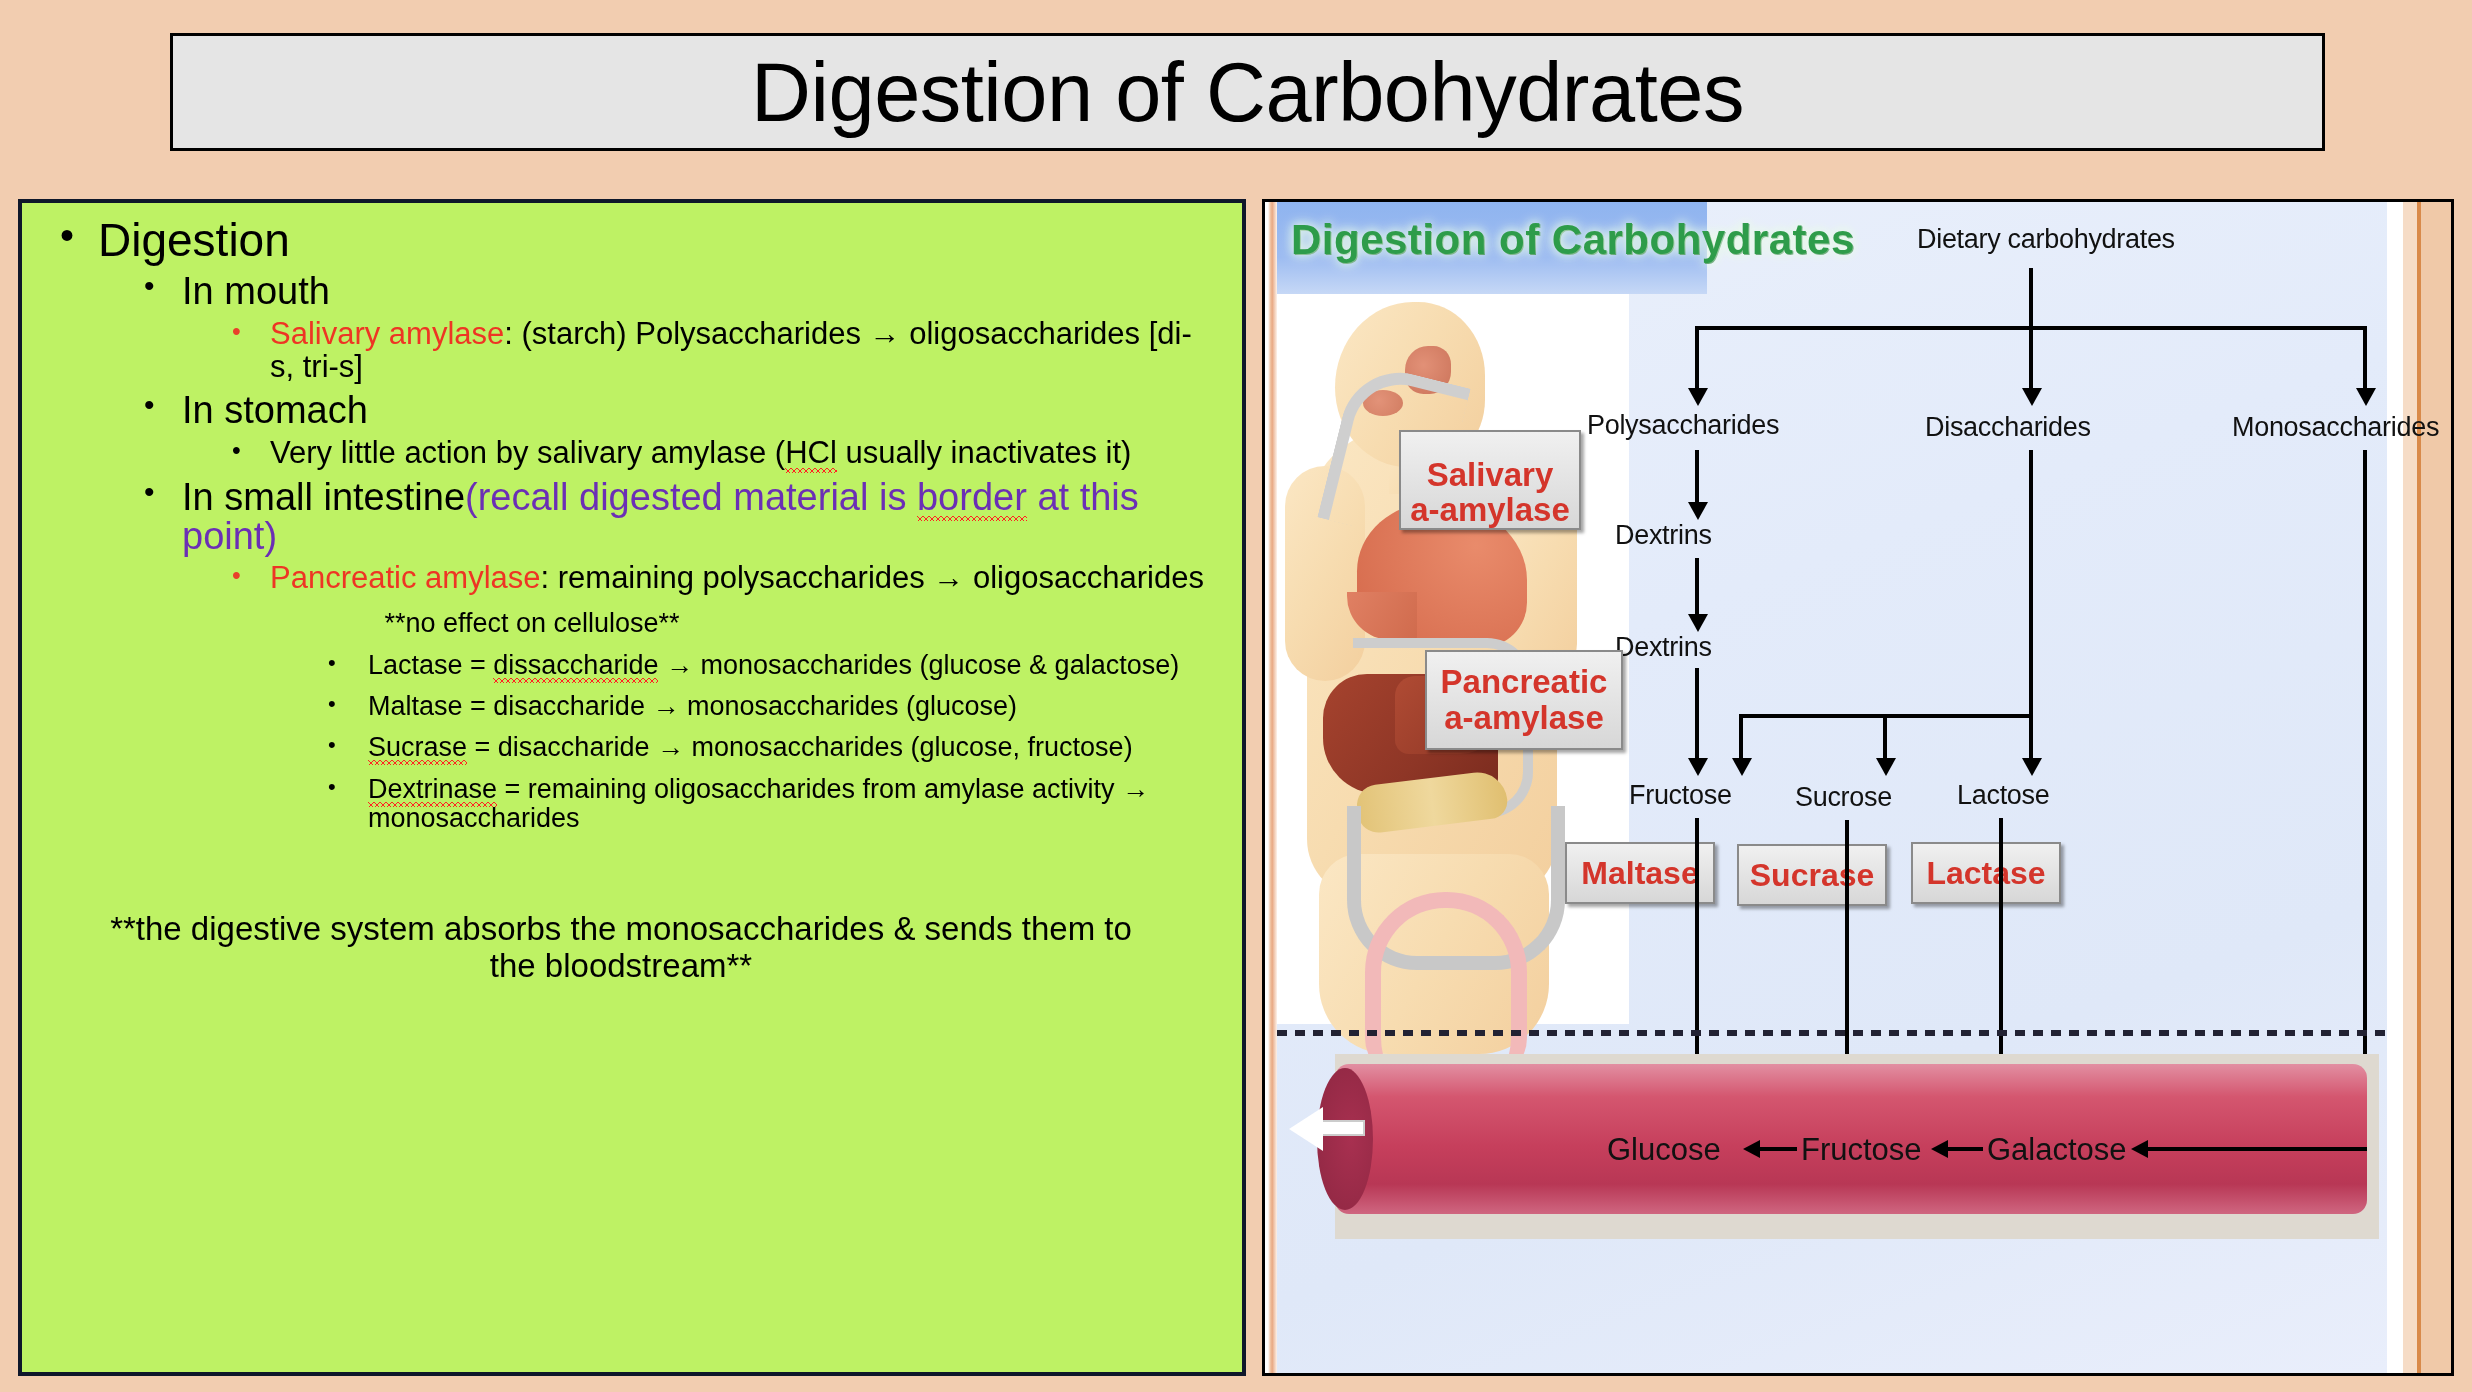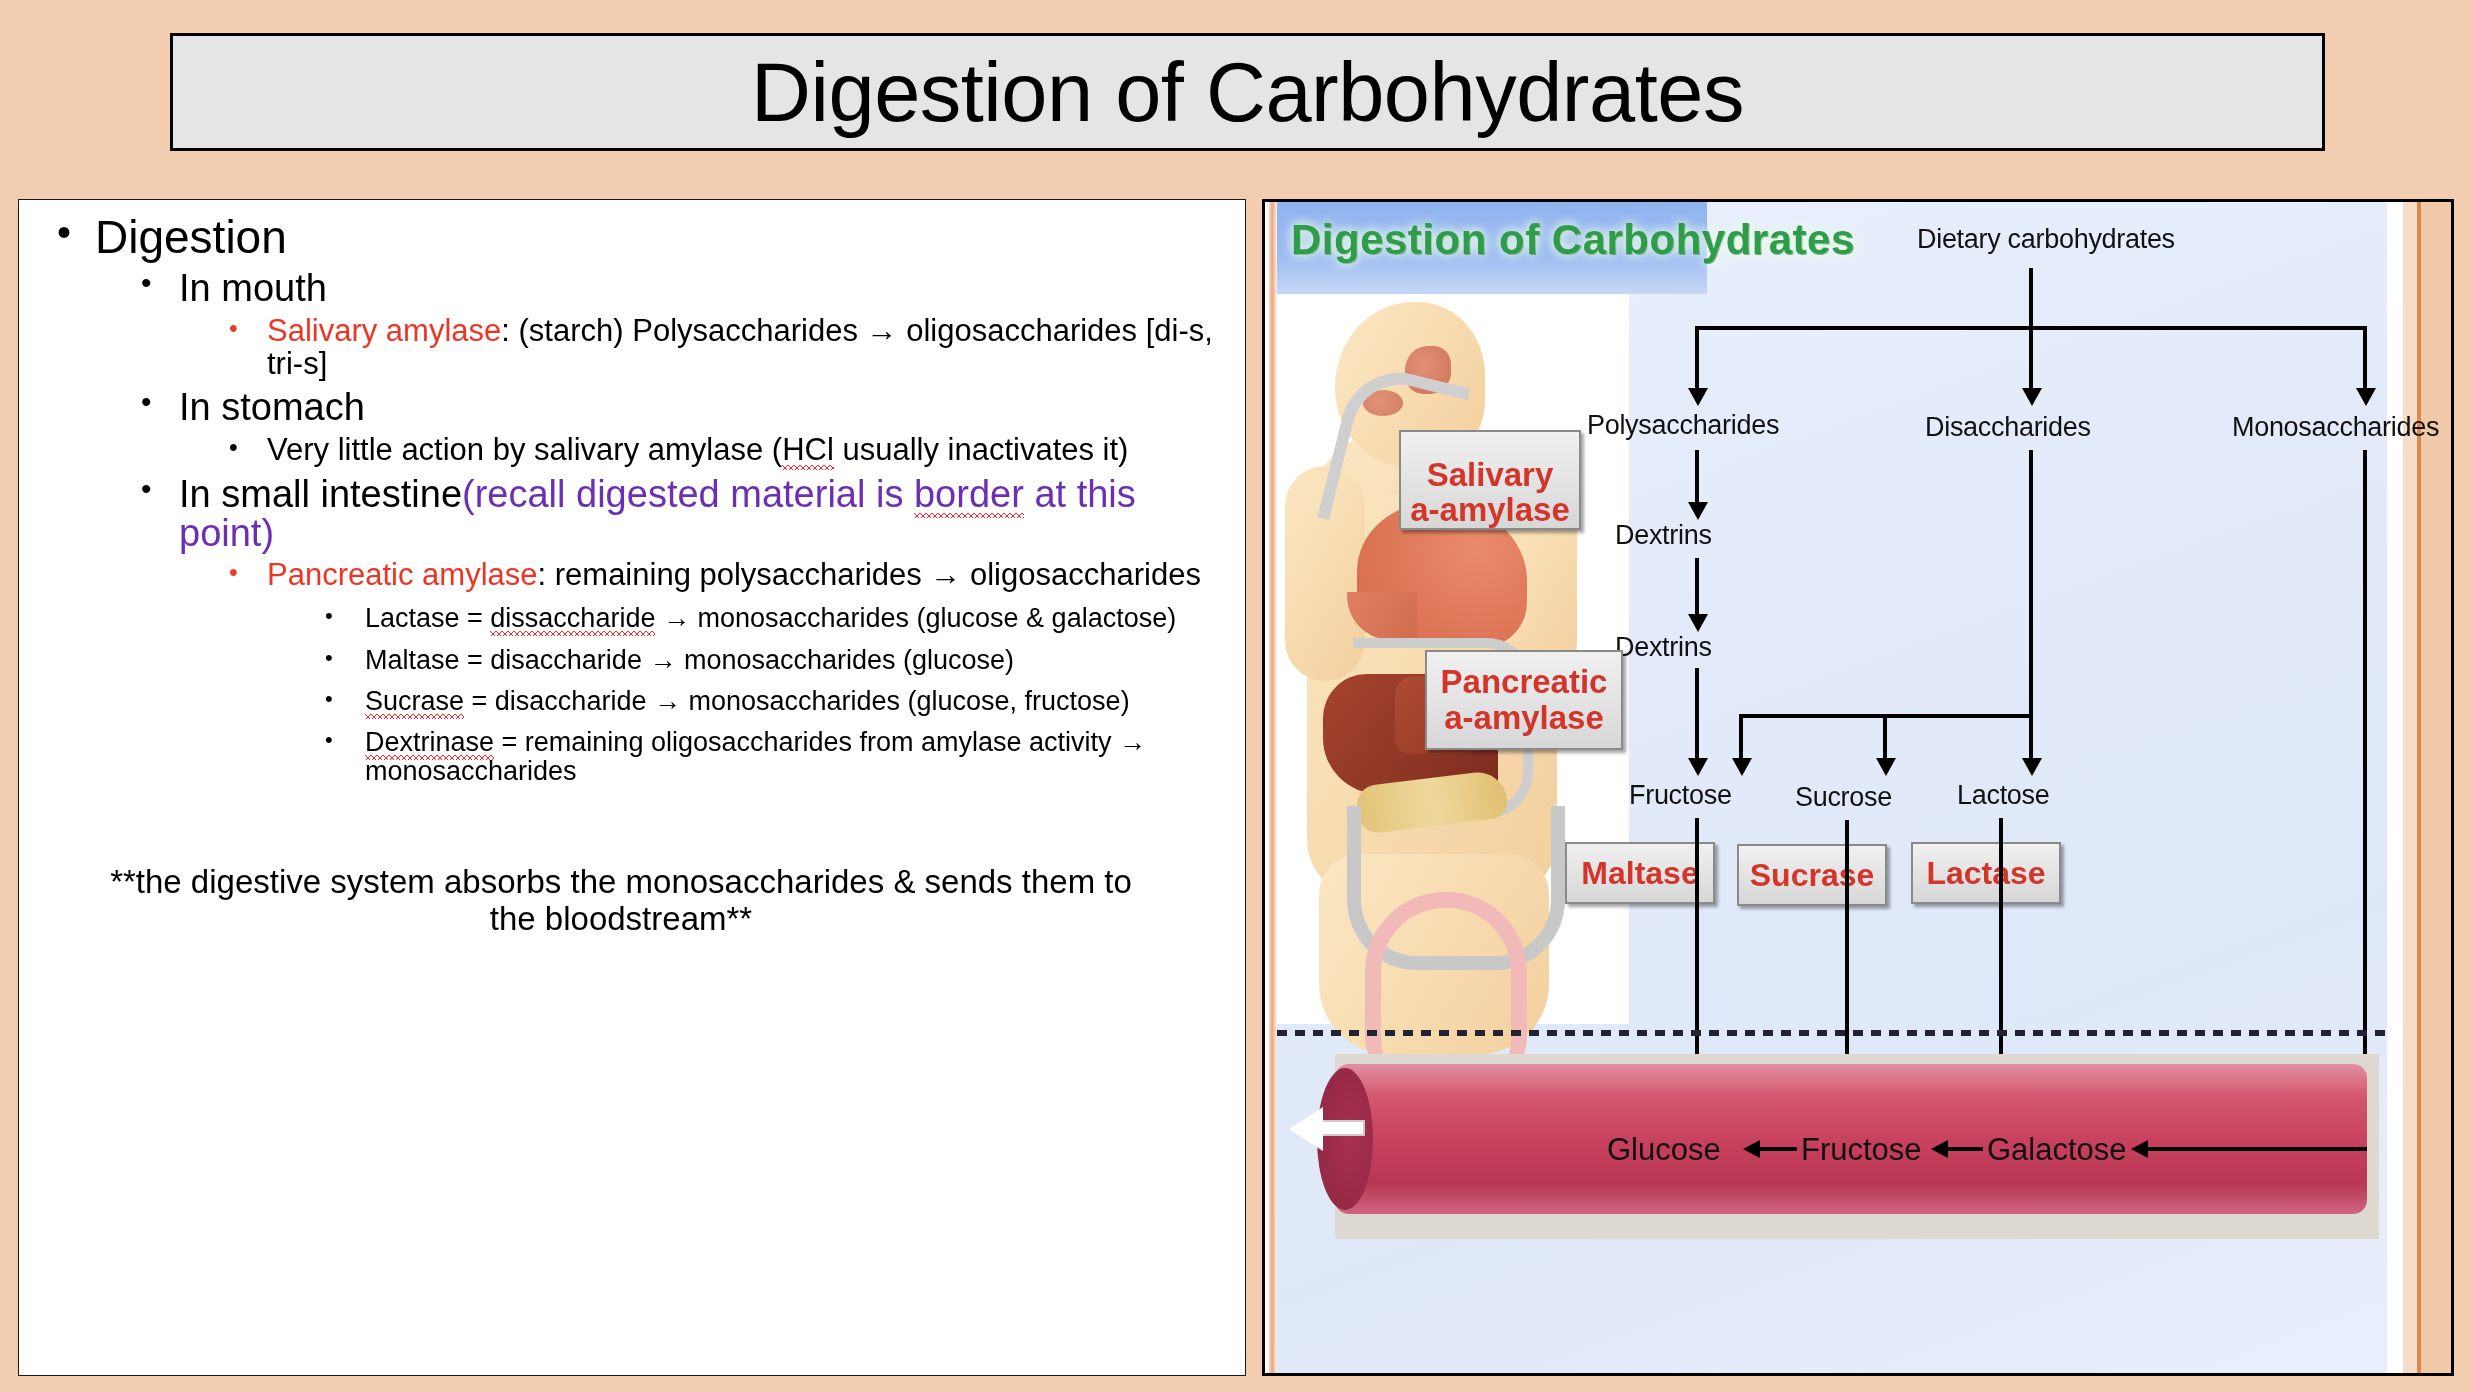--- a/index.html
+++ b/index.html
@@ -27,22 +27,22 @@
     color:#000;
     letter-spacing:-0.5px;
     line-height:1;
     white-space:nowrap;
   }
 
   
   #left-panel{
     position:absolute;
     left:18px;top:199px;width:1228px;height:1177px;
-    background:#ffffff;
-    border:1px solid #0f172a;
+    background:#bef264;
+    border:4px solid #0f172a;
     box-sizing:border-box;
     padding:8px 32px 0 10px;
     overflow:hidden;
   }
 
   .lvl{position:relative;display:block;}
 
   
   .l1{font-size:46px;line-height:1.02;margin:6px 0 0 22px;padding-left:44px;}
   .l1::before{content:"\2022";position:absolute;left:6px;top:-2px;font-size:40px;}
@@ -231,20 +231,21 @@
   </div>
 
   <div class="lvl l2">
     <span>In small intestine</span><span class="purple">(recall digested material is </span><span class="purple sq">border</span><span class="purple"> at this point)</span>
   </div>
 
   <div class="lvl l3 red-bullet">
     <span class="red">Pancreatic amylase</span><span>: remaining polysaccharides → oligosaccharides</span>
   </div>
 
+  <div class="note-center">**no effect on cellulose**</div>
 
 
   <div class="lvl l4">
     <span>Lactase = </span><span class="sq">dissaccharide</span><span> →  monosaccharides (glucose &amp; galactose)</span>
   </div>
 
   <div class="lvl l4">
     <span>Maltase = disaccharide → monosaccharides (glucose)</span>
   </div>
 

